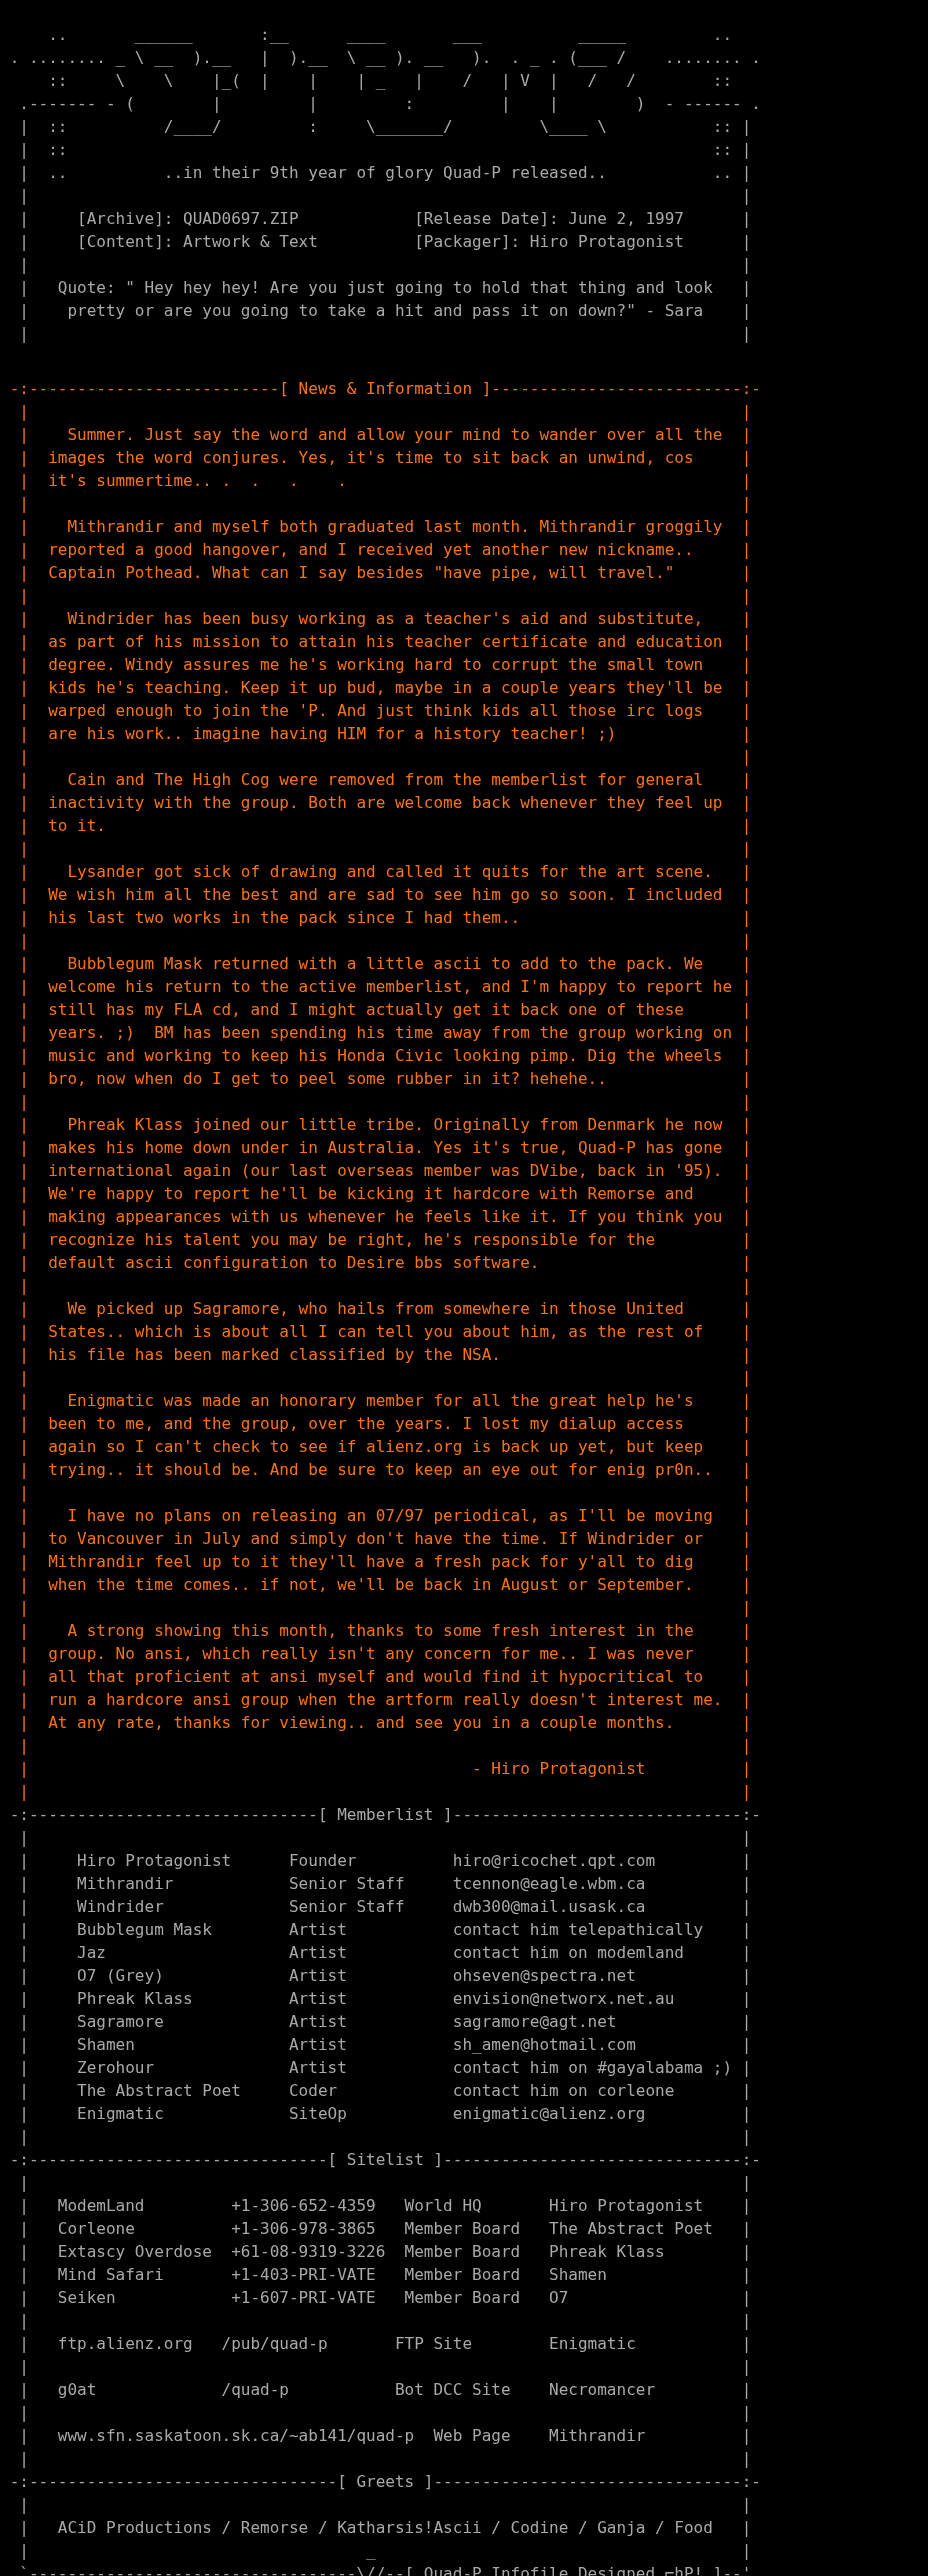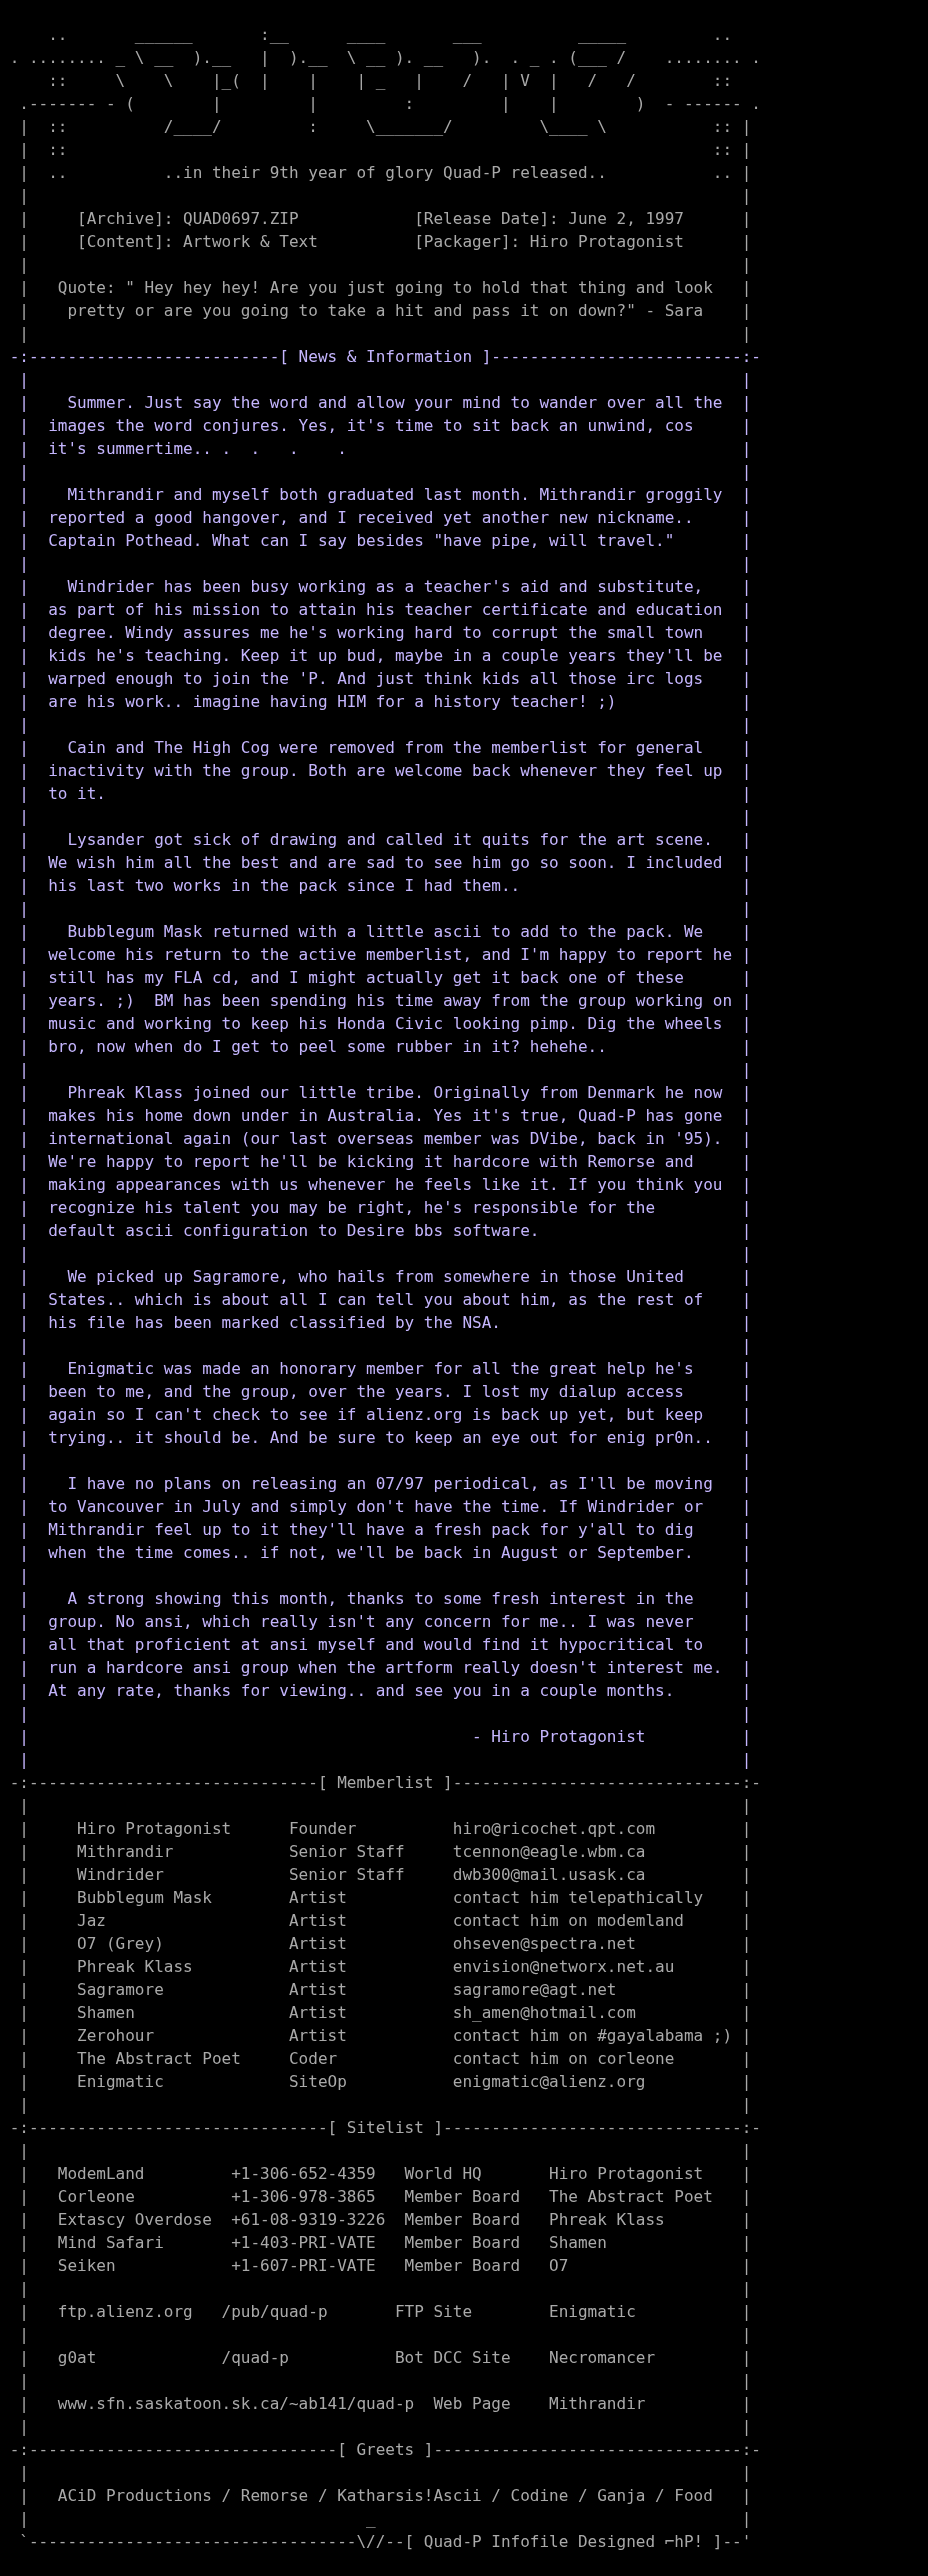--- a/index.html
+++ b/index.html
@@ -37,21 +37,21 @@
   |  ::          /____/         :     \_______/         \____ \           :: |  
   |  ::                                                                   :: |  
   |  ..          ..in their 9th year of glory Quad-P released..           .. |  </pre>
   <pre style="color: rgb(169, 169, 169);">  |                                                                          |  
   |     [Archive]: QUAD0697.ZIP            [Release Date]: June 2, 1997      |  
   |     [Content]: Artwork &amp; Text          [Packager]: Hiro Protagonist      |  
   |                                                                          |  
   |   Quote: " Hey hey hey! Are you just going to hold that thing and look   |  
   |    pretty or are you going to take a hit and pass it on down?" - Sara    |  
   |                                                                          |  </pre>
-  <pre style="color: #c4b5fd;"> -:--------------------------[ News &amp; Information ]--------------------------:- 
+  <pre style="color: #f97316; margin-top: 32px;"> -:--------------------------[ News &amp; Information ]--------------------------:- 
   |                                                                          |  
   |    Summer. Just say the word and allow your mind to wander over all the  |  
   |  images the word conjures. Yes, it's time to sit back an unwind, cos     |  
   |  it's summertime.. .  .   .    .                                         |  
   |                                                                          |  
   |    Mithrandir and myself both graduated last month. Mithrandir groggily  |  
   |  reported a good hangover, and I received yet another new nickname..     |  
   |  Captain Pothead. What can I say besides "have pipe, will travel."       |  
   |                                                                          |  
   |    Windrider has been busy working as a teacher's aid and substitute,    |  

